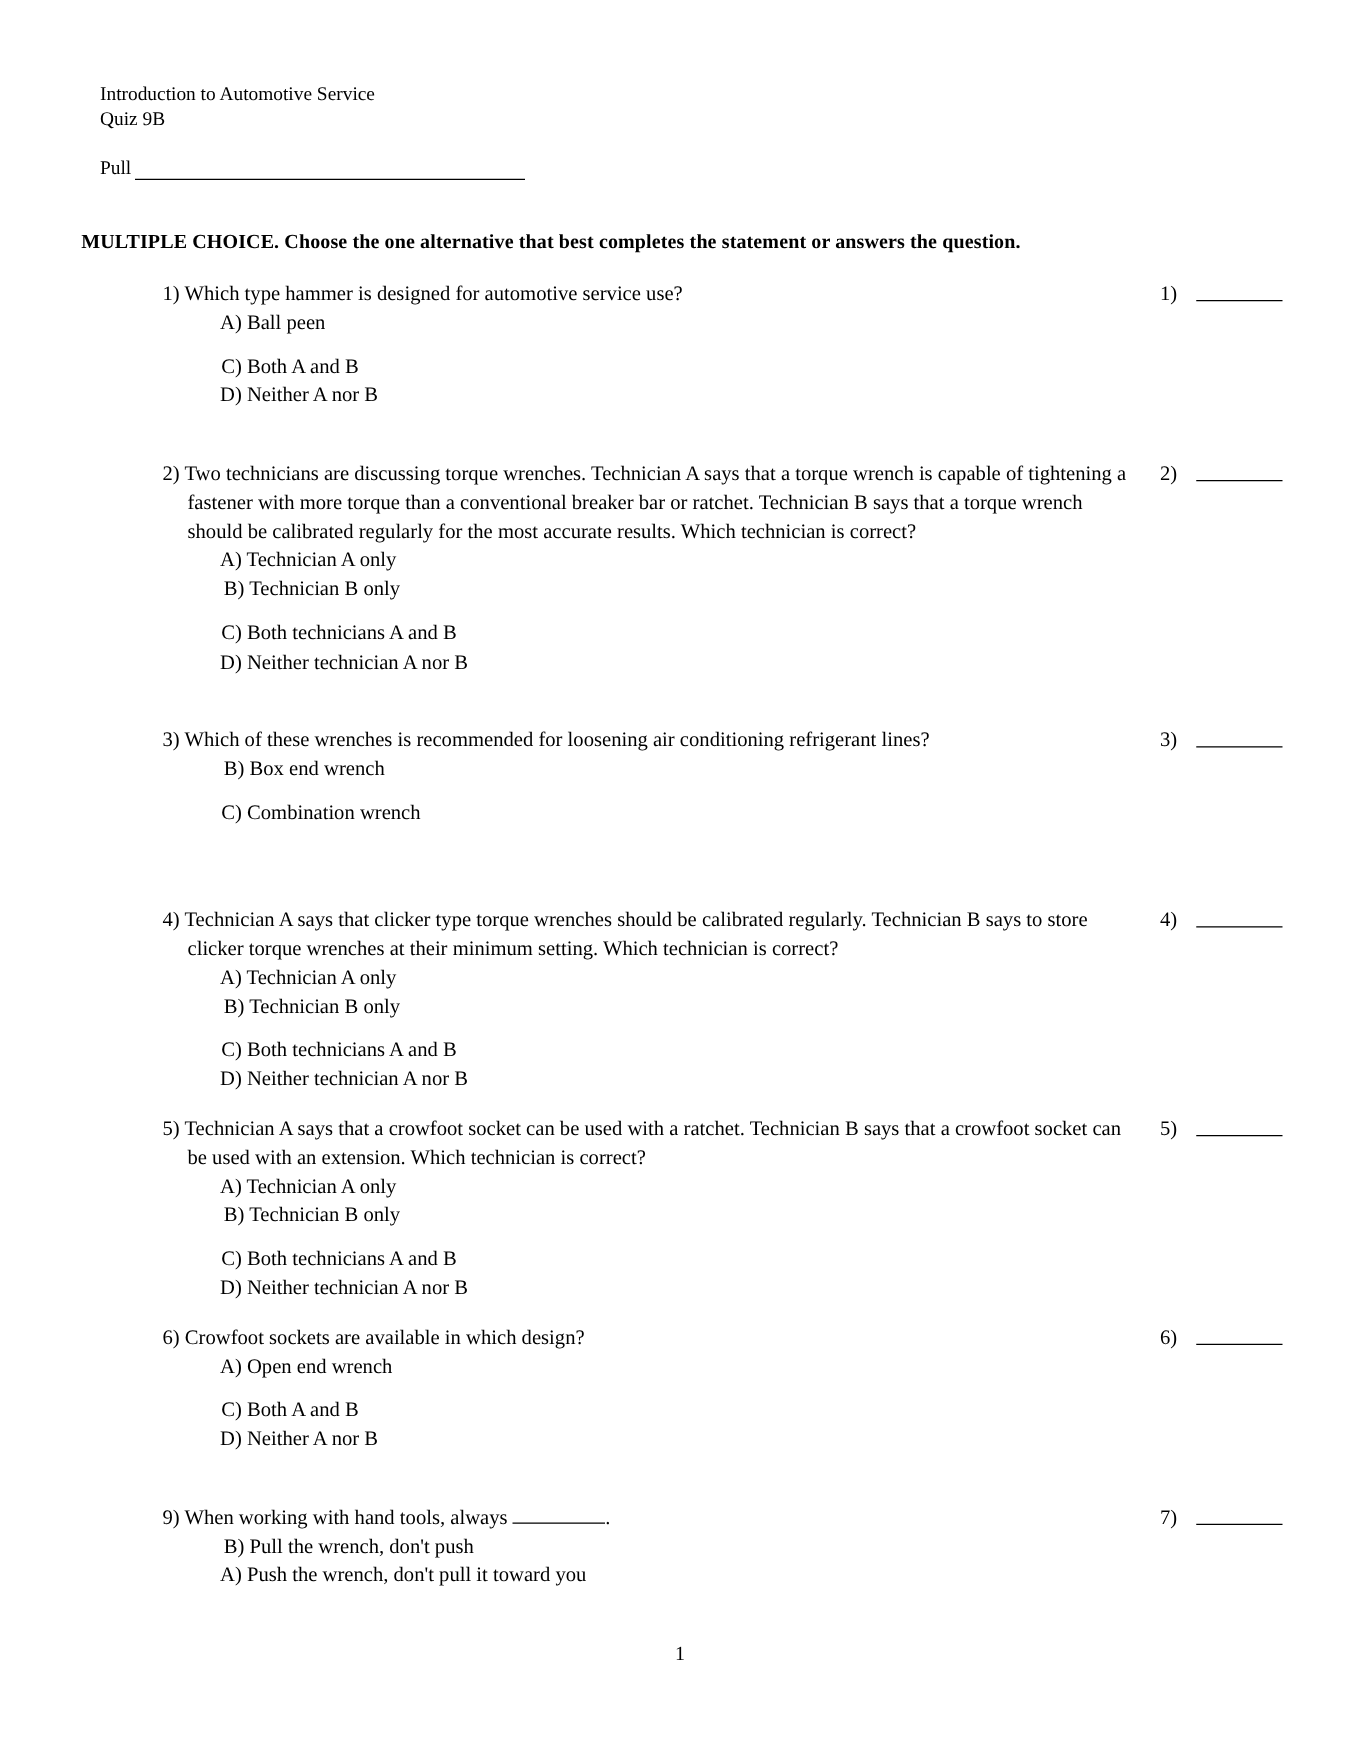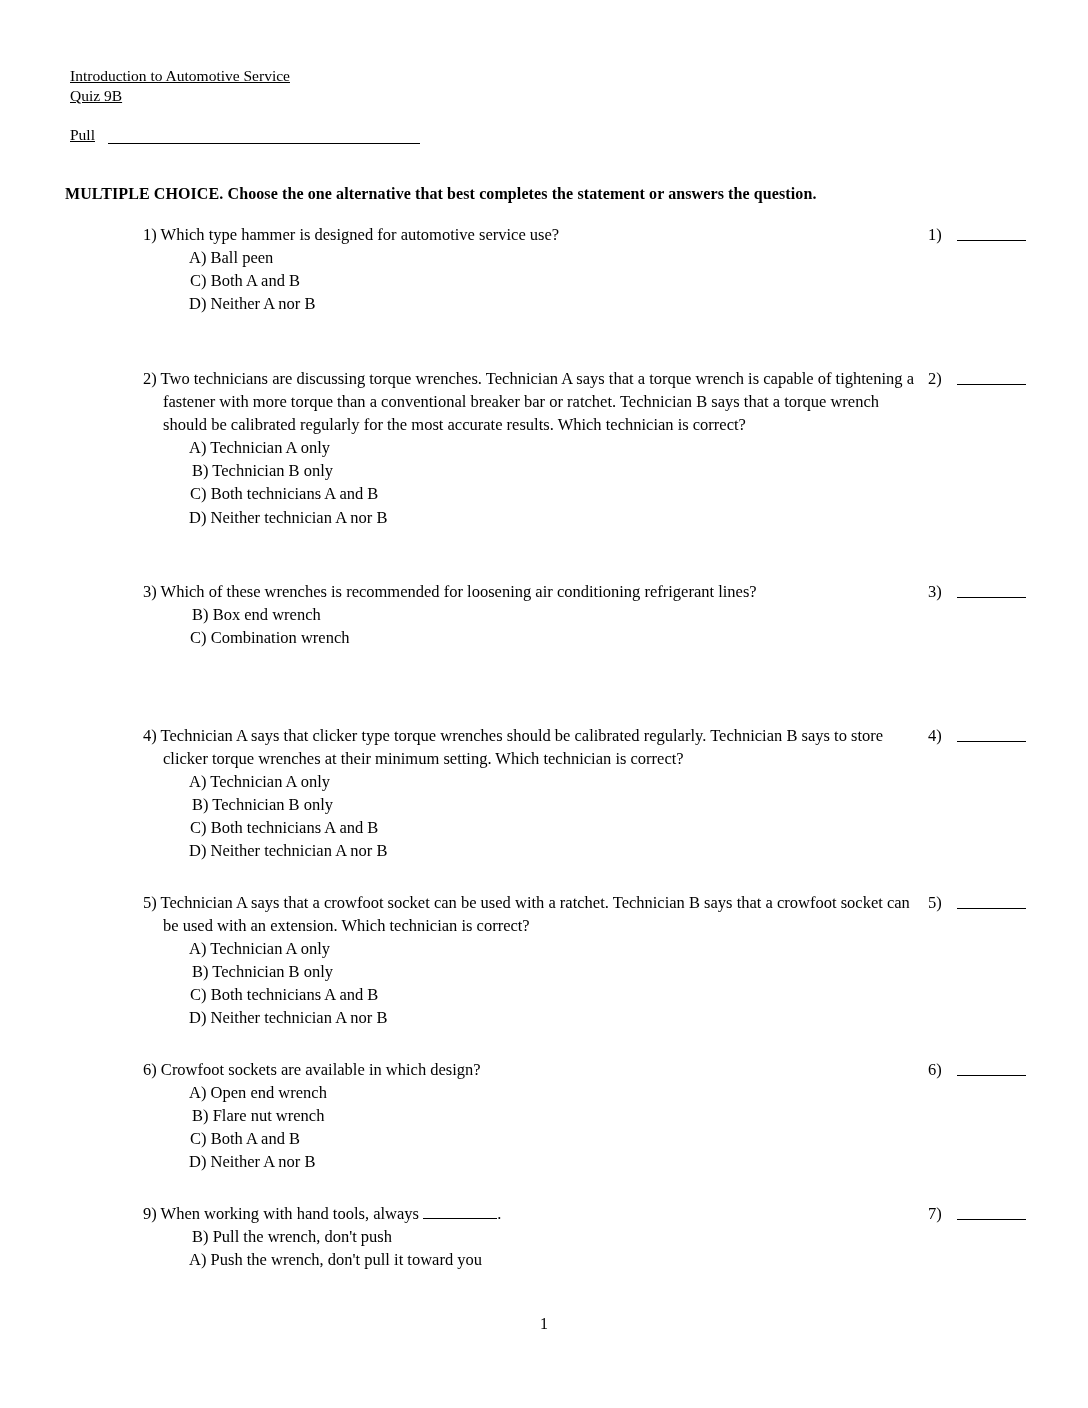--- a/index.html
+++ b/index.html
@@ -1,25 +1,25 @@
 <!DOCTYPE html>
 <html><head>
 <meta charset="utf-8">
 <style>
   html, body { margin:0; padding:0; background:#ffffff; }
   body { width:1088px; height:1408px; position:relative; overflow:hidden;
          font-family:"Liberation Serif", "DejaVu Serif", serif; color:#000; }
-  .hdr { position:absolute; left:70px; font-size:15.5px; line-height:20px;text-decoration:underline; }
+  .hdr { position:absolute; left:80px; font-size:15.5px; line-height:20px; }
   .name-line { position:absolute; left:108px; top:143px; width:312px; border-bottom:1px solid #000; }
   .instr { position:absolute; left:65px; top:185px; font-size:16px; font-weight:bold; letter-spacing:0.1px; }
-  .q { position:absolute; left:143px; width:780px; font-size:16.5px; line-height:23.1px; }
+  .q { position:absolute; left:130px; width:780px; font-size:16.5px; line-height:23.1px; }
   .q .stem { padding-left:20px; text-indent:-20px; }
   .q .opt { padding-left:46px; }
   .q .opt.b, .q .opt.c { padding-left:49px; }
-  .q .opt.c { padding-left:47px; }
+  .q .opt.c { padding-left:47px;margin-top:12px; }
   .ans { position:absolute; left:928px; font-size:16.5px; line-height:23px; }
   .ans .line { position:absolute; left:29px; top:17px; width:69px; border-bottom:1.5px solid #000; }
   .blank { display:inline-block; width:74px; border-bottom:1px solid #000; height:14px; vertical-align:baseline; }
   .pagenum { position:absolute; left:540px; top:1315px; font-size:16px; }
 </style>
 </head>
 <body>
 
 <div class="hdr" style="top:66px;">Introduction to Automotive Service</div>
 <div class="hdr" style="top:86px;">Quiz 9B</div>
@@ -81,21 +81,20 @@
   <div class="opt d">D) Neither technician A nor B</div>
 </div>
 <div class="ans" style="top:891px;">
   <span>5)</span>
   <span class="line"></span>
 </div>
 
 <div class="q" style="top:1058px;">
   <div class="stem">6) Crowfoot sockets are available in which design?</div>
   <div class="opt a">A) Open end wrench</div>
-  <div class="opt b">B) Flare nut wrench</div>
   <div class="opt c">C) Both A and B</div>
   <div class="opt d">D) Neither A nor B</div>
 </div>
 <div class="ans" style="top:1058px;">
   <span>6)</span>
   <span class="line"></span>
 </div>
 
 <div class="q" style="top:1202px;">
   <div class="stem"><span>9) When working with hand tools, always</span> <span class="blank"></span><span>.</span></div>

